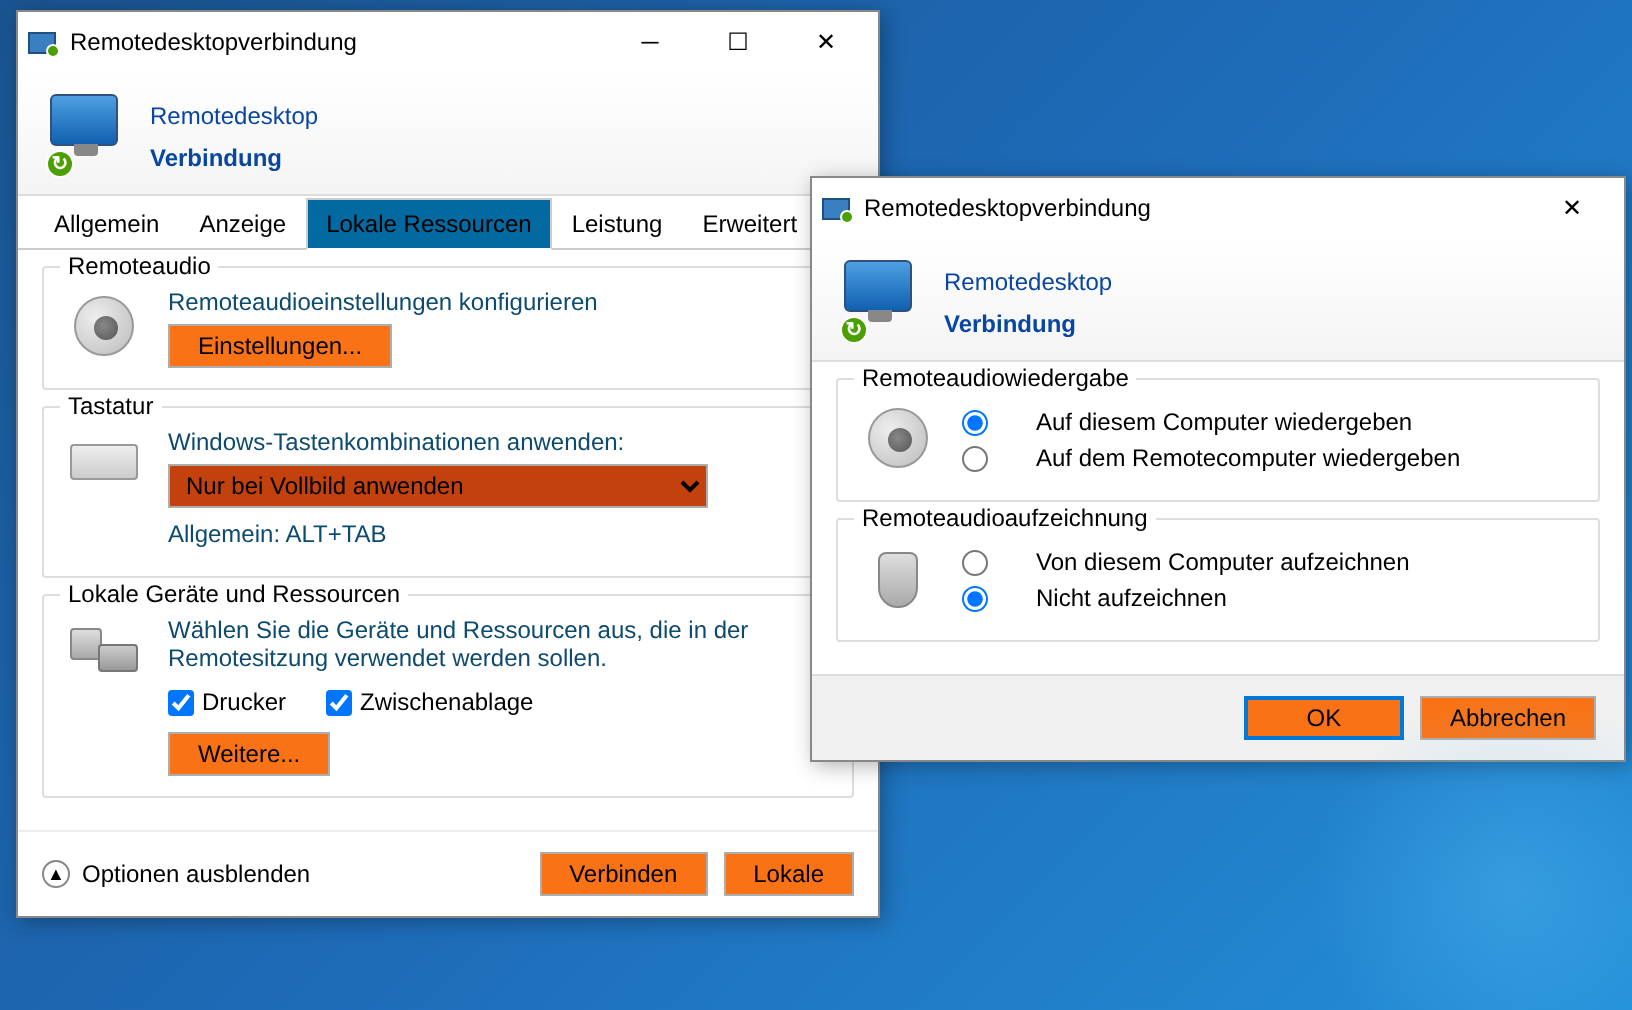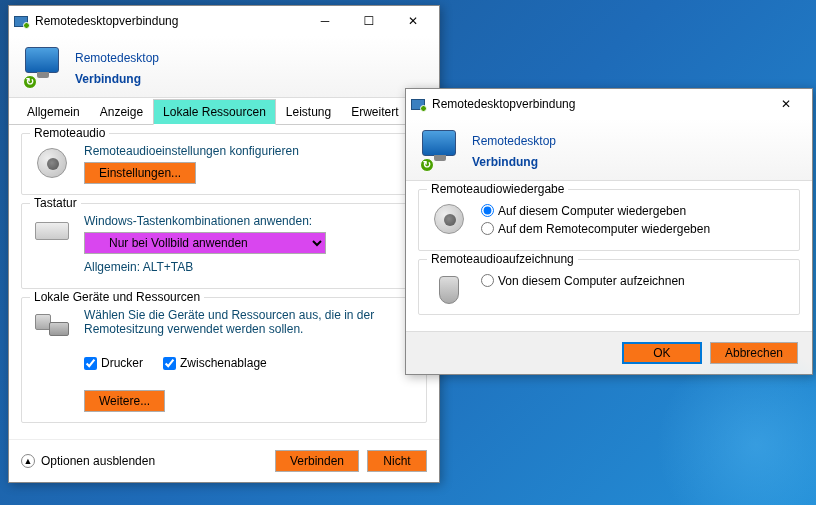--- a/index.html
+++ b/index.html
@@ -13,45 +13,45 @@
 .titlebar-btn{width:44px;height:28px;display:flex;align-items:center;justify-content:center;color:#000;background:transparent}
 .banner{display:flex;align-items:center;padding:10px 16px;background:linear-gradient(#fff,#f4f4f4);border-bottom:1px solid #ddd}
 .banner-icon{width:40px;height:40px;margin-right:10px;position:relative}
 .screen-i{width:34px;height:26px;background:linear-gradient(#4da0e0,#1060b0);border:1px solid #305080;border-radius:3px;position:relative}
 .screen-i::after{content:"";position:absolute;bottom:-6px;left:11px;width:12px;height:6px;background:#888;border-radius:0 0 2px 2px}
 .badge-i{position:absolute;bottom:-2px;left:-2px;width:14px;height:14px;border-radius:50%;background:#4aa000;border:1px solid #fff;display:flex;align-items:center;justify-content:center;color:#fff;font-size:10px;font-weight:bold}
 .banner-title{color:#0846a0;font-size:18px;line-height:1.15}
 .banner-title b{font-weight:700}
 .tabbar{display:flex;border-bottom:1px solid #ccc;background:#fff;padding:0 8px}
 .tab{padding:5px 9px;border:1px solid transparent;border-bottom:none;cursor:pointer;position:relative;top:1px;color:#000}
-.tab.active{border:1px solid #ccc;border-bottom:1px solid #fff;background:#5eead4}
+.tab.active{border:1px solid #ccc;border-bottom:1px solid #fff;background:#0369a1}
 .content{padding:8px 12px}
 .group{border:1px solid #ddd;border-radius:2px;margin-bottom:8px;padding:10px 10px 10px 10px;position:relative}
 .group-title{position:absolute;top:-8px;left:8px;background:#fff;padding:0 4px;color:#000}
 .group-body{display:flex;gap:12px}
 .group-icon{width:40px;display:flex;align-items:flex-start;justify-content:center;padding-top:4px}
 .speaker-i{width:30px;height:30px;border-radius:50%;background:radial-gradient(circle at 35% 35%,#eee,#bbb);border:1px solid #999;position:relative}
 .speaker-i::after{content:"";position:absolute;top:9px;left:9px;width:12px;height:12px;border-radius:50%;background:radial-gradient(circle at 40% 40%,#888,#555)}
 .kb-i{width:34px;height:18px;background:linear-gradient(#eee,#ccc);border:1px solid #999;border-radius:2px;margin-top:4px}
 .dev-i{width:34px;height:24px;position:relative}
 .dev-i::before{content:"";position:absolute;top:2px;left:0;width:14px;height:14px;background:linear-gradient(#ddd,#aaa);border:1px solid #888;border-radius:2px}
 .dev-i::after{content:"";position:absolute;bottom:0;right:0;width:18px;height:12px;background:linear-gradient(#ccc,#999);border:1px solid #777;border-radius:2px}
 .mic-i{width:20px;height:28px;background:linear-gradient(#ddd,#aaa);border-radius:4px 4px 10px 10px;border:1px solid #888;margin-top:2px;position:relative}
 .group-main{flex:1}
 .lbl{color:#0c4a6e;margin-bottom:4px;display:block}
 .btn{background:#f97316;border:1px solid #adadad;padding:3px 14px;cursor:pointer;min-width:80px}
 .btn.default{border:1px solid #0078d7;box-shadow:inset 0 0 0 1px #0078d7}
-select{width:242px;padding:2px 20px;border:1px solid #adadad;background:#d946ef}
+select{width:270px;padding:2px 4px;border:1px solid #adadad;background:#c2410c}
 .chk{display:flex;align-items:center;gap:4px;margin-right:20px}
 .chk input{width:13px;height:13px}
-.chk-row{display:flex;margin:20px 0}
+.chk-row{display:flex;margin:8px 0}
 .footer{display:flex;align-items:center;padding:10px 12px;gap:8px;border-top:1px solid #eee}
 .foot-link{display:flex;align-items:center;gap:6px;cursor:pointer;flex:1}
 .arrow-i{width:14px;height:14px;border:1px solid #888;border-radius:50%;display:flex;align-items:center;justify-content:center;font-size:9px}
-.radio-row{display:flex;align-items:flex-start;gap:4px;margin:4px 0;cursor:pointer}
+.radio-row{display:flex;align-items:center;gap:24px;margin:4px 0;cursor:pointer}
 .radio-row input{width:13px;height:13px}
 .dlg-footer{display:flex;justify-content:flex-end;gap:8px;padding:10px 14px;background:#f0f0f0;border-top:1px solid #ddd}
 #win1{left:8px;top:5px;width:432px}
 #win2{left:405px;top:88px;width:408px}
 </style>
 </head>
 <body>
 
 <div class="window" id="win1">
   <div class="titlebar">
@@ -131,21 +131,21 @@
         </div>
       </div>
     </div>
   </div>
   <div class="footer">
     <div class="foot-link">
       <span class="arrow-i">▲</span>
       <span>Optionen ausblenden</span>
     </div>
     <button class="btn" style="min-width:78px">Verbinden</button>
-    <button class="btn" style="min-width:60px">Nicht</button>
+    <button class="btn" style="min-width:60px">Lokale</button>
   </div>
 </div>
 
 <div class="window" id="win2">
   <div class="titlebar">
     <span class="titlebar-icon">
       <span style="width:14px;height:11px;background:#3a80c0;border:1px solid #205080;display:block;position:relative">
           <span style="position:absolute;bottom:-3px;right:-3px;width:7px;height:7px;border-radius:50%;background:#4aa000;border:1px solid #fff"></span>
         </span>
     </span>
@@ -186,20 +186,24 @@
       <span class="group-title">Remoteaudioaufzeichnung</span>
       <div class="group-body">
         <div class="group-icon">
             <div class="mic-i"></div>
           </div>
         <div class="group-main">
           <label class="radio-row">
               <input type="radio" name="rec" style="">
               <span>Von diesem Computer aufzeichnen</span>
             </label>
+          <label class="radio-row">
+              <input type="radio" name="rec" checked="" style="">
+              <span>Nicht aufzeichnen</span>
+            </label>
         </div>
       </div>
     </div>
   </div>
   <div class="dlg-footer">
     <button class="btn default" style="min-width:80px">OK</button>
     <button class="btn" style="min-width:80px">Abbrechen</button>
   </div>
 </div>
 

